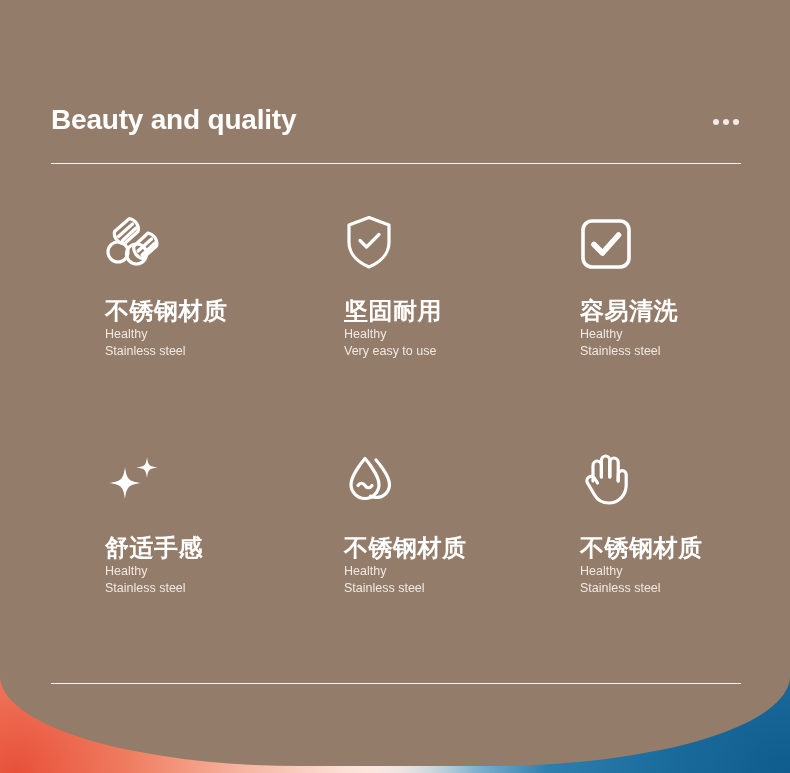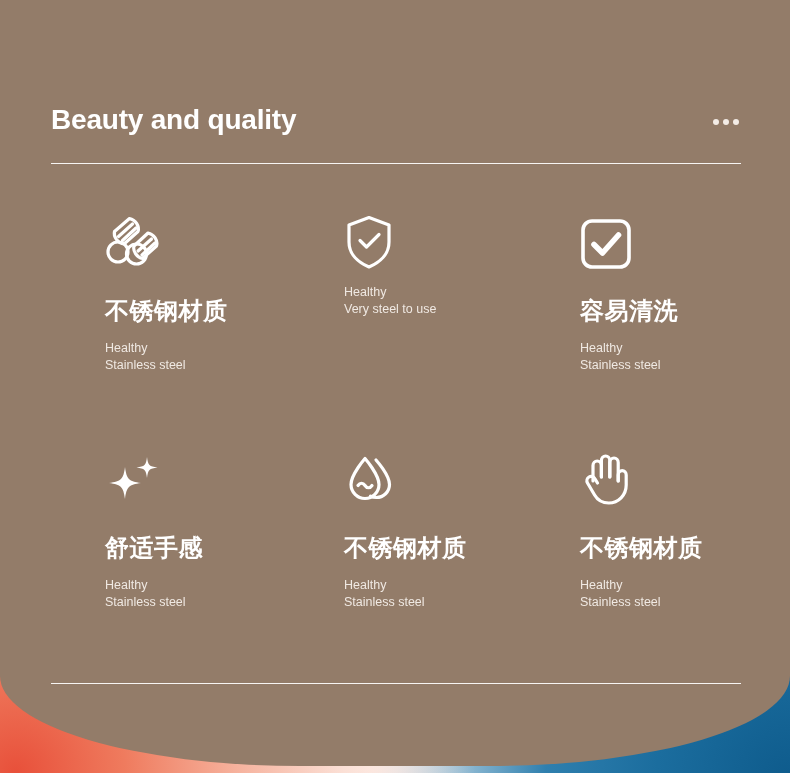--- a/index.html
+++ b/index.html
@@ -115,21 +115,20 @@
   .cell-title {
     margin-top: 26px;
     color: #ffffff;
     font-size: 24px;
     font-weight: bold;
     line-height: 30px;
     letter-spacing: 0.5px;
     white-space: nowrap;
   }
   .cell-sub {
-    margin-top: 14px;
     color: #f0e9e3;
     font-size: 12.5px;
     line-height: 17px;
     font-weight: normal;
     white-space: nowrap;
   }
   .cell-sub .l2 { display: block; }
 </style>
 </head>
 <body>
@@ -177,23 +176,24 @@
         </div>
       </div>
 
       <div class="cell">
         <div class="icon-wrap">
           <svg width="50" height="56" viewBox="0 0 50 56" fill="none" stroke="#ffffff" stroke-width="3.2" stroke-linecap="round" stroke-linejoin="round">
             <path d="M25 3.5 L45 11 V28 C45 40 36 48.5 25 53 C14 48.5 5 40 5 28 V11 Z"></path>
             <path d="M16 26.5 L22.5 33 L35 20.5"></path>
           </svg>
         </div>
-        <div class="cell-sub">
-          <span class="l1">Healthy</span>
-          <span class="l2">Very steel to use</span>
+        <div class="cell-title">坚固耐用</div>
+        <div class="cell-sub">
+          <span class="l1">Healthy</span>
+          <span class="l2">Very easy to use</span>
         </div>
       </div>
 
       <div class="cell">
         <div class="icon-wrap">
           <svg width="52" height="52" viewBox="0 0 52 52" fill="none" stroke="#ffffff" stroke-width="3.6" stroke-linecap="round" stroke-linejoin="round">
             <rect x="3" y="3" width="46" height="46" rx="9"></rect>
             <path d="M14 26.5 L22.5 35 L38.5 17" stroke-width="5.6"></path>
           </svg>
         </div>

